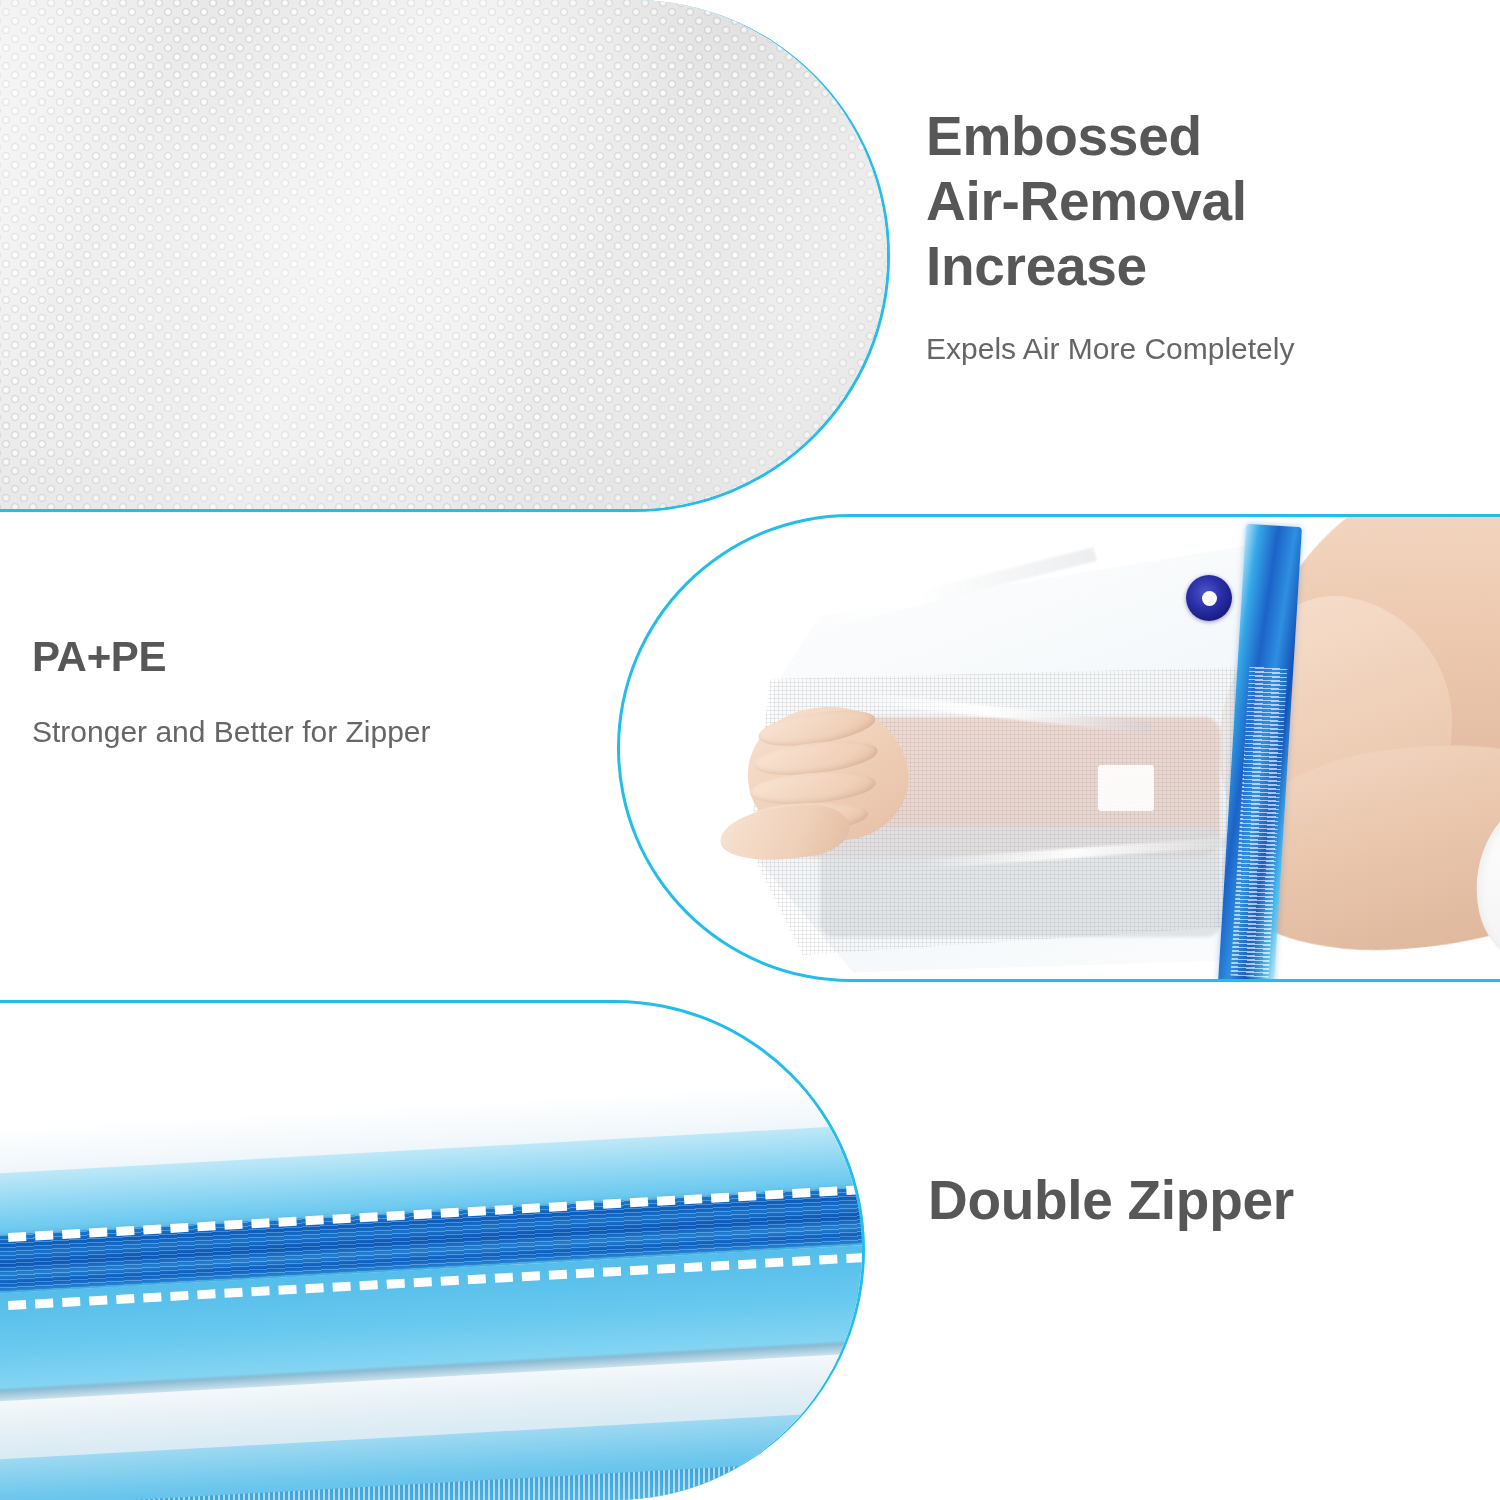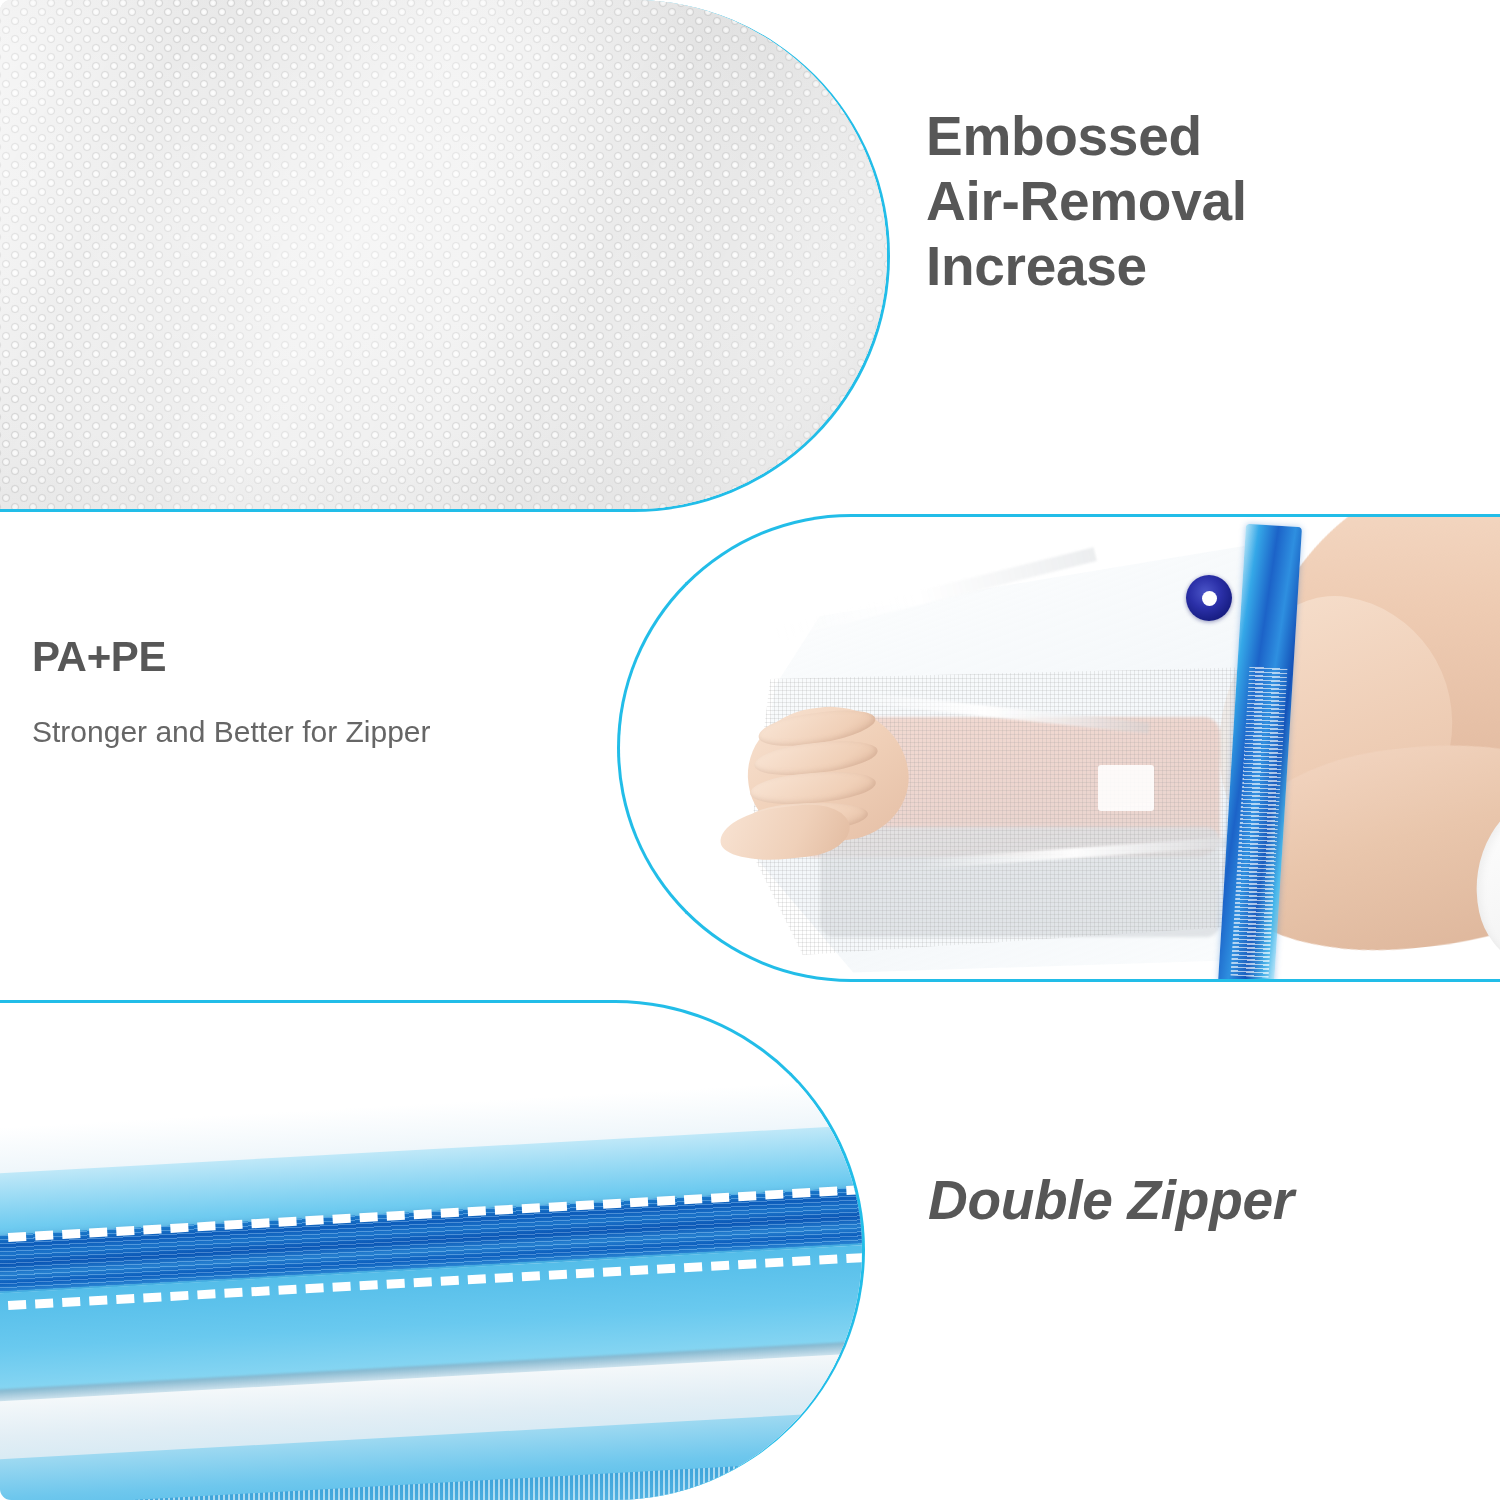--- a/index.html
+++ b/index.html
@@ -10,21 +10,20 @@
   }
   body {
     font-family: "Liberation Sans", sans-serif;
   }
   .canvas {
     position: relative;
     width: 1500px;
     height: 1500px;
     background: #ffffff;
     overflow: hidden;
-    border-radius: 11px;
   }
 
   
   .panel-embossed {
     position: absolute;
     left: -60px;
     top: 0px;
     width: 950px;
     height: 512px;
     border: 3px solid #22bde8;
@@ -357,21 +356,21 @@
     margin: 0;
   }
   .txt-embossed { left: 926px; top: 104px; width: 530px; }
   .txt-embossed .head { font-size: 55px; line-height: 1.18; }
   .txt-embossed .sub  { font-size: 30px; line-height: 1.3; margin-top: 30px; }
 
   .txt-papebag { left: 32px; top: 632px; width: 580px; }
   .txt-papebag .head { font-size: 42px; line-height: 1.18; }
   .txt-papebag .sub  { font-size: 30px; line-height: 1.3; margin-top: 30px; }
 
-  .txt-zipper { left: 928px; top: 1168px; width: 540px; font-style: italic; }
+  .txt-zipper { left: 928px; top: 1168px; width: 540px; }
   .txt-zipper .head { font-size: 55px; line-height: 1.18; }
   .txt-zipper .sub  { font-size: 30px; line-height: 1.34; margin-top: 30px; }
 </style>
 </head>
 <body>
 
 <div class="canvas">
 
   <div class="panel-embossed">
     <div class="tex-base"></div>
@@ -422,20 +421,21 @@
     <div class="zp-layer zp-rib-b"></div>
 
   </div>
 
   <div class="txt txt-embossed">
     <p class="head">
       <span>Embossed</span><br>
       <span>Air-Removal</span><br>
       <span>Increase</span>
     </p>
+    <p class="sub">Expels Air More Completely</p>
   </div>
 
   <div class="txt txt-papebag">
     <p class="head">
       <span>PA+PE</span><br>
     </p>
     <p class="sub">Stronger and Better for Zipper</p>
   </div>
 
   <div class="txt txt-zipper">

